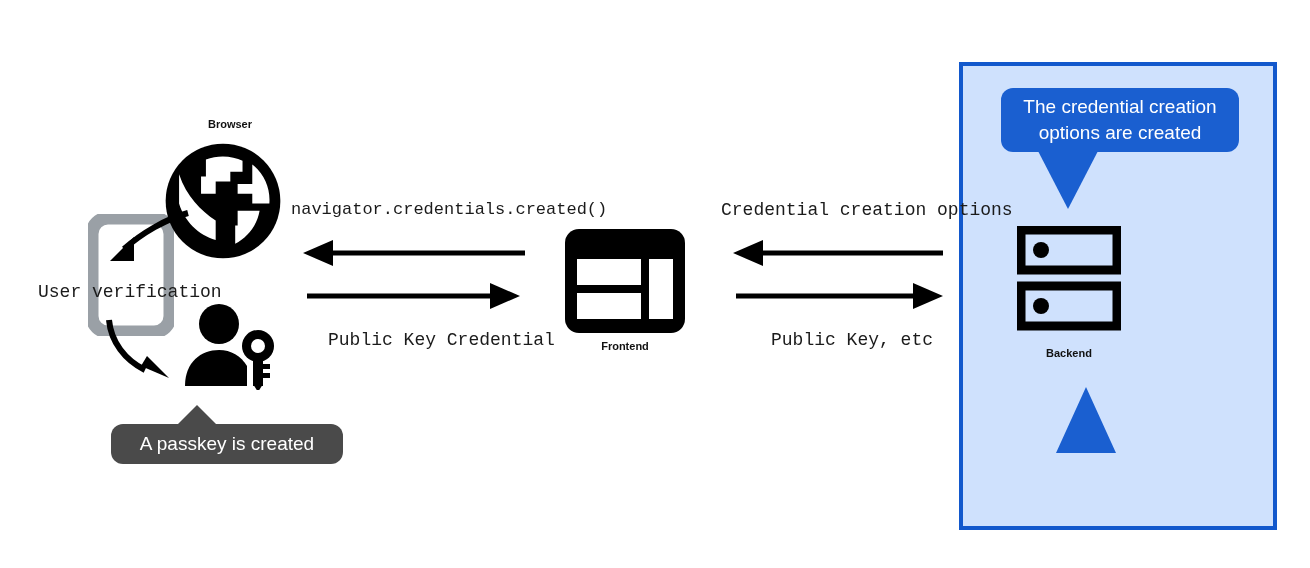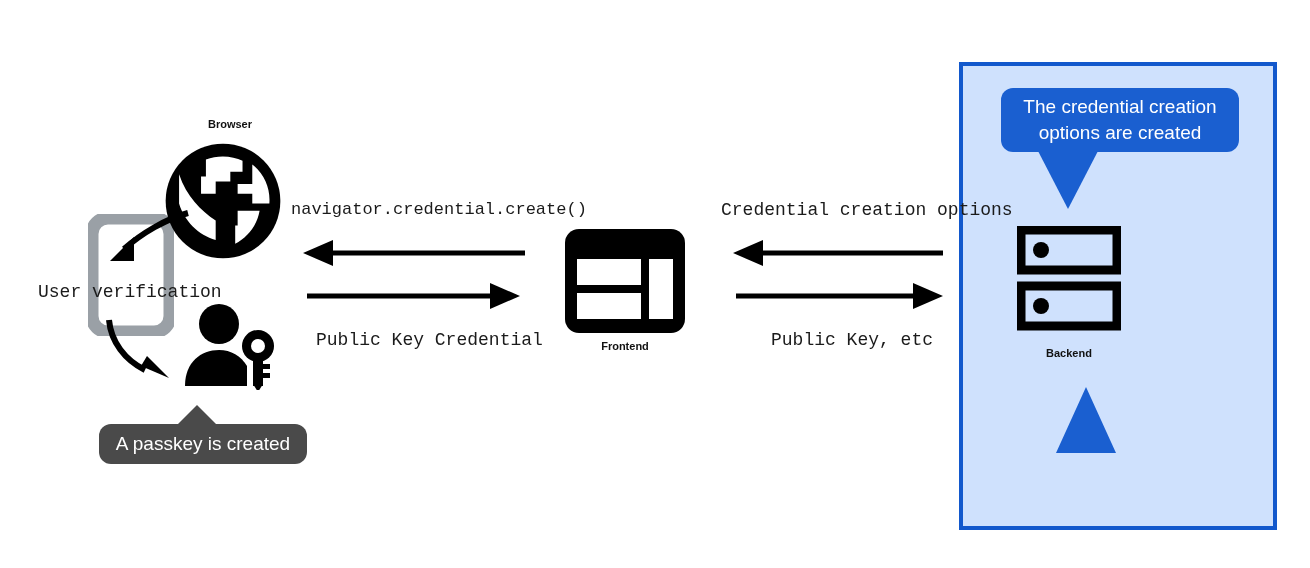--- a/index.html
+++ b/index.html
@@ -152,39 +152,39 @@
       <circle cx="75" cy="42" r="16" fill="#000000"></circle>
       <circle cx="75" cy="42" r="7" fill="#ffffff"></circle>
       <rect x="70" y="54" width="10" height="28" fill="#000000"></rect>
       <rect x="80" y="60" width="7" height="5" fill="#000000"></rect>
       <rect x="80" y="69" width="7" height="5" fill="#000000"></rect>
       <polygon points="70,80 80,80 75,88" fill="#000000"></polygon>
     </svg>
   </div>
 
   <div class="abs tail tail-up-gray" style="left:175px; top:405px;"></div>
-  <div class="abs bubble bubble-gray" style="left:99px; top:424px; width:208px; height:40px;">A passkey is created</div>
-
-  <div class="abs label-mono" style="left:291px; top:200px;">navigator.credential.create()</div>
+  <div class="abs bubble bubble-gray" style="left:111px; top:424px; width:232px; height:40px;">A passkey is created</div>
+
+  <div class="abs label-mono" style="left:291px; top:200px;">navigator.credentials.created()</div>
 
   <div class="abs icon-wrap" style="left:303px; top:240px;">
     <svg width="222" height="26" viewBox="0 0 222 26">
       <line x1="26" y1="13" x2="222" y2="13" stroke="#000000" stroke-width="5"></line>
       <polygon points="0,13 30,0 30,26" fill="#000000"></polygon>
     </svg>
   </div>
 
   <div class="abs icon-wrap" style="left:307px; top:283px;">
     <svg width="213" height="26" viewBox="0 0 213 26">
       <line x1="0" y1="13" x2="187" y2="13" stroke="#000000" stroke-width="5"></line>
       <polygon points="213,13 183,0 183,26" fill="#000000"></polygon>
     </svg>
   </div>
 
-  <div class="abs label-plain" style="left:316px; top:330px;">Public Key Credential</div>
+  <div class="abs label-plain" style="left:328px; top:330px;">Public Key Credential</div>
 
   <div class="abs icon-wrap" style="left:565px; top:229px;">
     <svg width="120" height="104" viewBox="0 0 120 104">
       <rect x="0" y="0" width="120" height="104" rx="14" ry="14" fill="#000000"></rect>
       <rect x="12" y="30" width="64" height="26" fill="#ffffff"></rect>
       <rect x="12" y="64" width="64" height="26" fill="#ffffff"></rect>
       <rect x="84" y="30" width="24" height="60" fill="#ffffff"></rect>
     </svg>
   </div>
   <div class="abs label-bold" style="left:565px; top:340px; width:120px;">Frontend</div>

